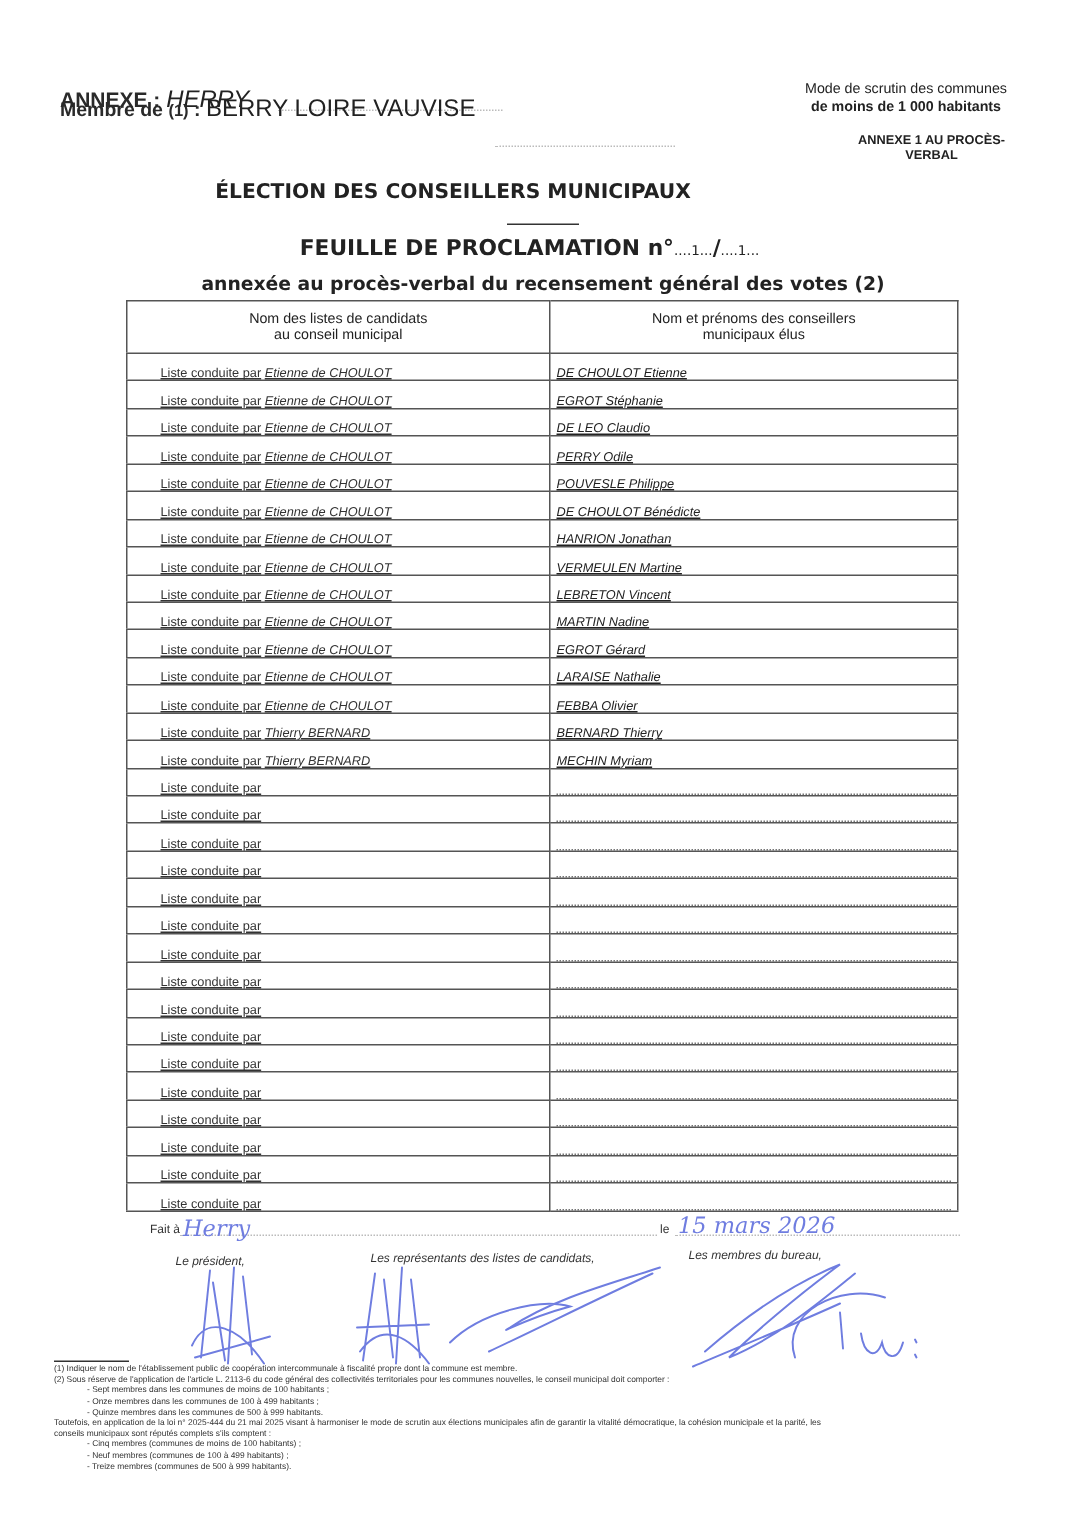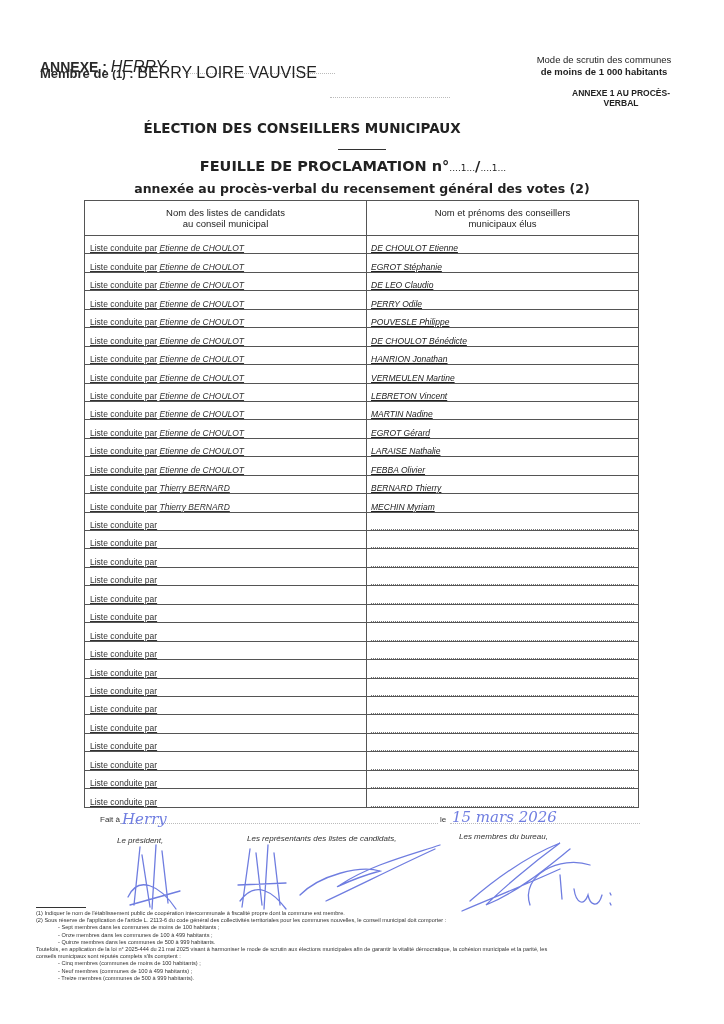--- a/index.html
+++ b/index.html
@@ -19,21 +19,21 @@
     #annexe-box { right:48px; top:88px; width:110px; text-align:center; font-size:8.5px; line-height:10px; font-weight:bold; color:#222; }
     #title-election { left:0; width:604px; top:120px; text-align:center; font-size:13.5px; font-weight:bold; font-family:"DejaVu Sans", sans-serif; color:#222; }
     #title-rule { left:338px; width:48px; top:149px; border-top:1.5px solid #333; }
     #title-feuille { left:0; width:706px; top:158px; text-align:center; font-size:14.5px; font-weight:bold; font-family:"DejaVu Sans", sans-serif; color:#222; }
     #title-feuille .num { font-size:9px; font-weight:normal; }
     #title-annexee { left:0; width:724px; top:181px; text-align:center; font-size:12.5px; font-weight:bold; font-family:"DejaVu Sans", sans-serif; color:#222; }
     #table { left:84px; top:200px; width:555px; border:1.3px solid #555; border-collapse:collapse; }
     #table th { font-size:9.5px; font-weight:normal; text-align:center; line-height:11px; height:34px; padding:0; border-bottom:1.3px solid #555; vertical-align:middle; color:#222; }
     #table th.left { width:281px; border-right:1.3px solid #555; }
     #table td { height:17.45px; padding:0; font-size:8.5px; border-bottom:1px solid #555; vertical-align:bottom; white-space:nowrap; }
-    #table td.left { border-right:1.3px solid #555; padding-left:5px; }
+    #table td.left { border-right:1.3px solid #555; padding-left:22px; }
     #table td.right { padding-left:4px;font-style:italic; }
     .uline { text-decoration:underline; color:#333; }
     .leader { font-style:italic; }
     .elu { color:#222; }
     .blank-dots { display:block; border-bottom:1px dotted #777; margin-right:4px; height:9px; }
     #fait { left:100px; top:815px; font-size:8px; color:#333; }
     #fait-dots { left:120px; width:318px; top:823px; }
     #le-label { left:440px; top:815px; font-size:8px; color:#333; }
     #le-dots { left:450px; width:190px; top:823px; }
     .hand { font-family:"DejaVu Serif", serif; font-style:italic; color:#6f7de0; }

